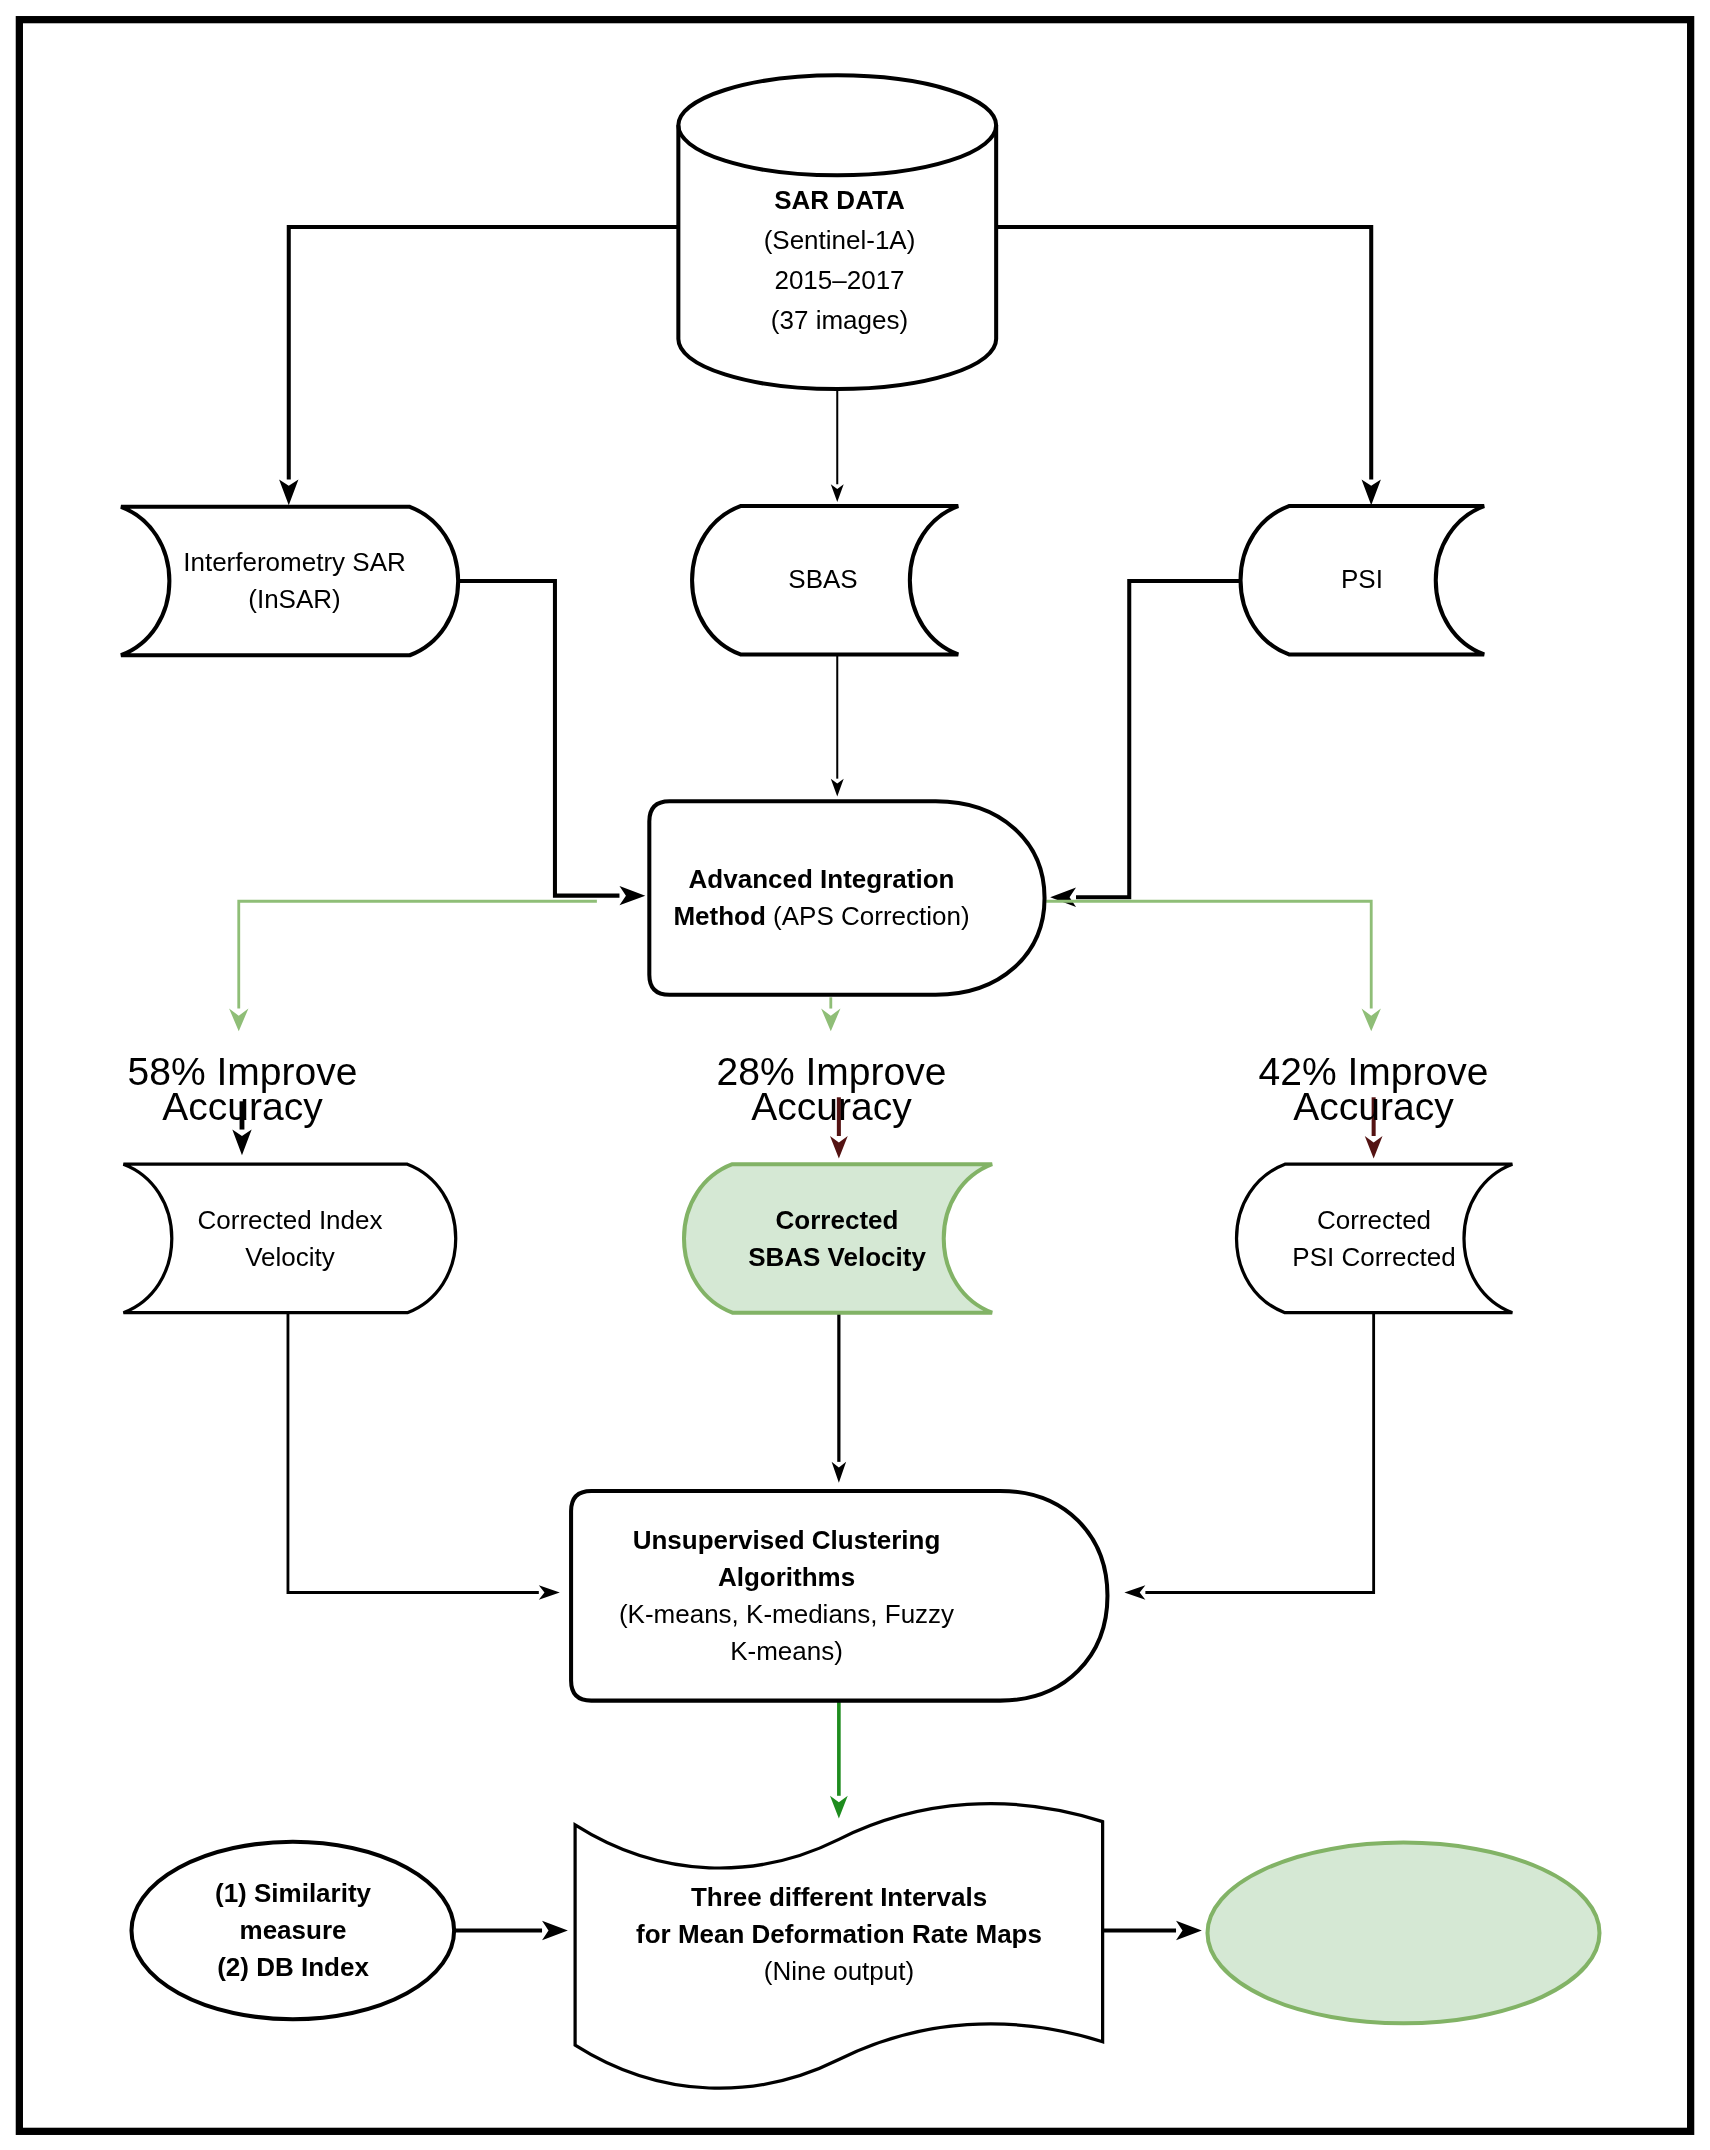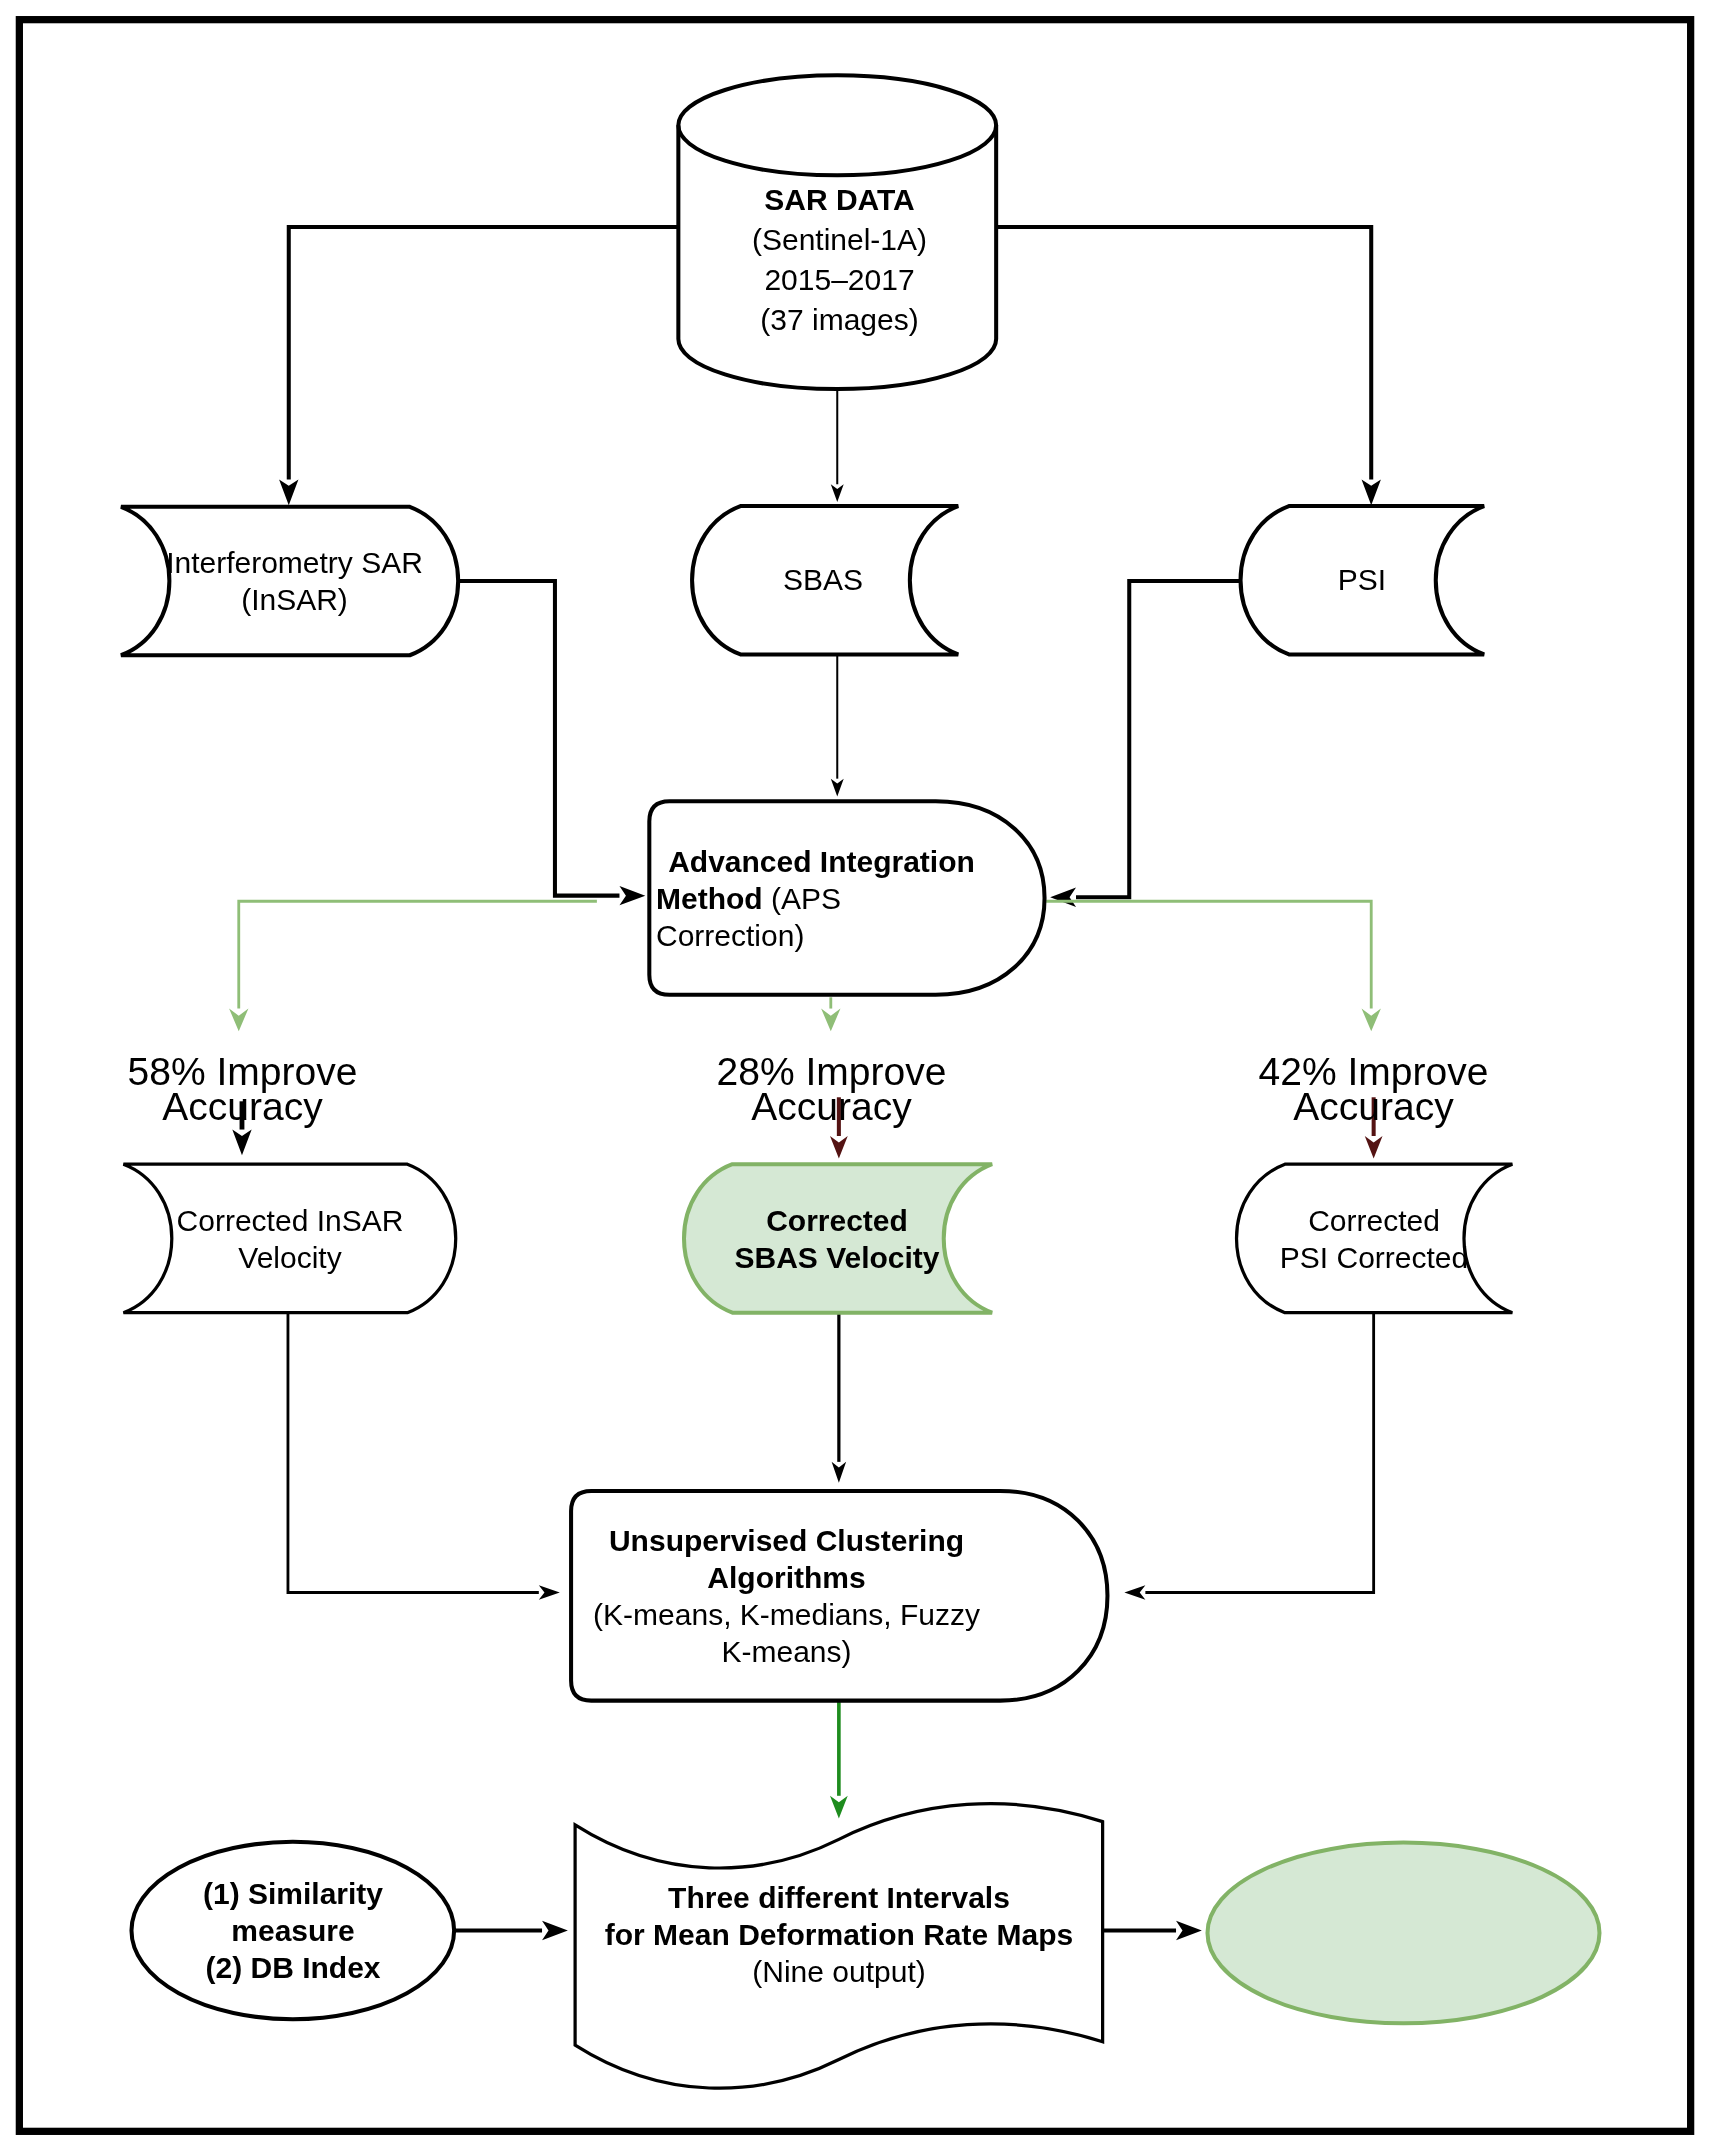--- a/index.html
+++ b/index.html
@@ -19,22 +19,22 @@
   .c-maroon{fill:none;stroke:var(--arrow-maroon);}
   .c-dgreen{fill:none;stroke:var(--arrow-dark-green);}
   .mk-black{fill:#000;}
   .mk-green{fill:var(--line-green);}
   .mk-maroon{fill:var(--arrow-maroon);}
   .mk-dgreen{fill:var(--arrow-dark-green);}
   .txt{
     position:absolute;
     display:flex;flex-direction:column;
     align-items:center;justify-content:center;
-    text-align:left;
-    font-size:30px;line-height:37px;
+    text-align:right;
+    font-size:26px;line-height:37px;
   }
   .lbl{
     position:absolute;
     text-align:center;
     font-size:39px;line-height:35px;
   }
   .b{font-weight:bold;}
 </style>
 </head>
 <body>
@@ -136,21 +136,21 @@
       <span class="b">Method</span>
       <span>(APS Correction)</span>
     </span>
   </div>
 
   <div class="lbl" style="left:73px;top:1054px;width:339px;">58% Improve Accuracy</div>
   <div class="lbl" style="left:662px;top:1054px;width:339px;">28% Improve Accuracy</div>
   <div class="lbl" style="left:1204px;top:1054px;width:339px;">42% Improve Accuracy</div>
 
   <div class="txt" style="left:149px;top:1168px;width:282px;height:142px;">
-    <span>Corrected InSAR</span>
+    <span>Corrected Index</span>
     <span>Velocity</span>
   </div>
 
   <div class="txt" style="left:704px;top:1168px;width:266px;height:142px;">
     <span class="b">Corrected</span>
     <span class="b">SBAS Velocity</span>
   </div>
 
   <div class="txt" style="left:1257px;top:1168px;width:234px;height:142px;">
     <span>Corrected</span>

